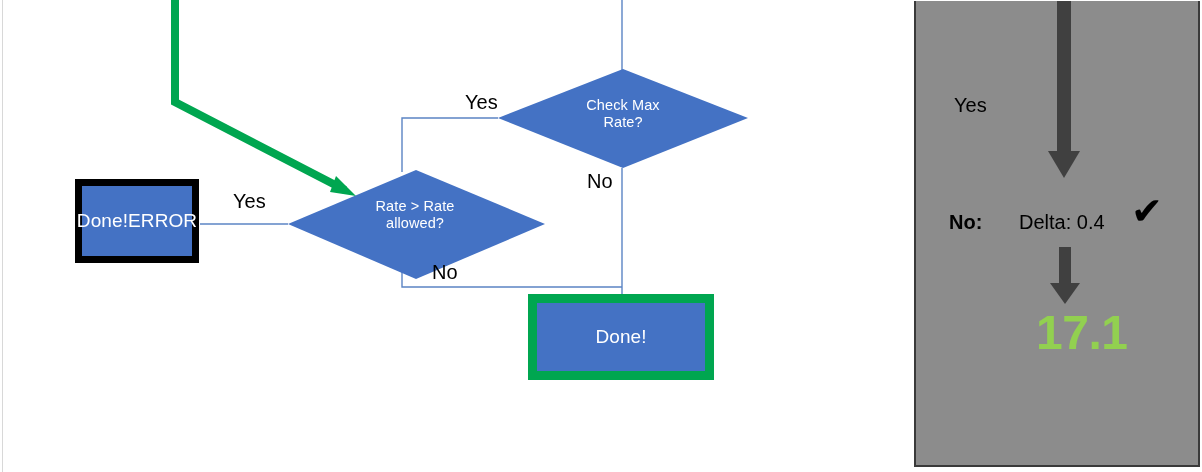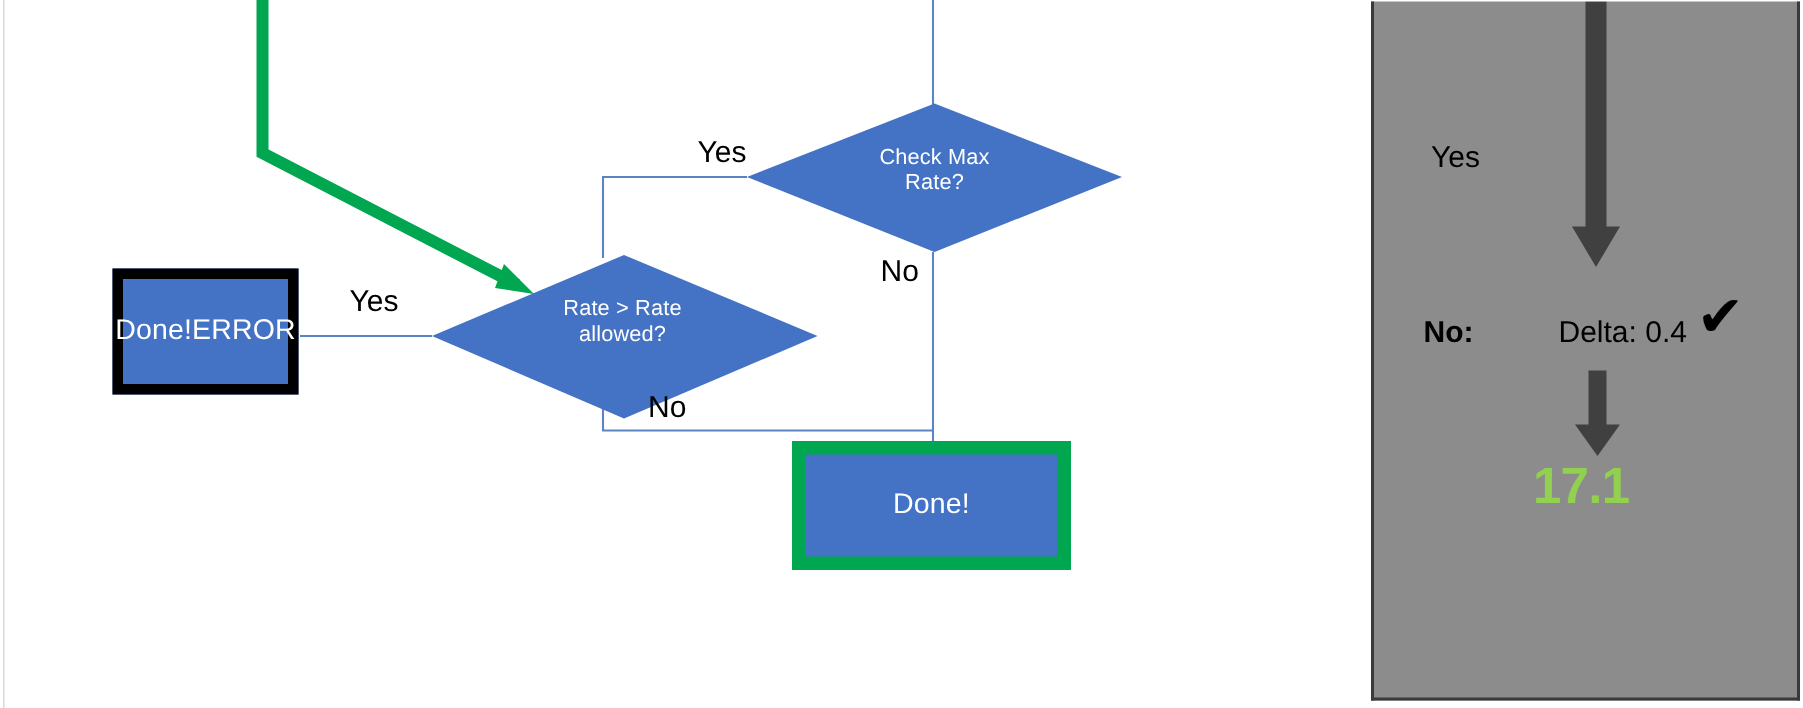--- a/index.html
+++ b/index.html
@@ -99,30 +99,30 @@
     width: 286px; height: 466px;
   }
   .panel-text {
     position: absolute;
     color: #000000;
     font-size: 20px;
     white-space: nowrap;
   }
   #panel-yes { left: 38px; top: 93px; }
   #panel-no { left: 33px; top: 210px; font-weight: bold; }
-  #panel-delta { left: 103px; top: 210px; margin-left: 20px; }
+  #panel-delta { left: 103px; top: 210px; }
   #panel-check {
     left: 215px; top: 191px;
     font-size: 38px;
     line-height: 1;
     font-family: "DejaVu Sans", sans-serif;
   }
   #panel-value {
-    left: 106px; top: 304px;
-    font-size: 34px;
+    left: 120px; top: 304px;
+    font-size: 48px;
     font-weight: bold;
     color: #92D050;
     letter-spacing: -.5px;
   }
 
   
   #canvas-left-rule {
     position: absolute;
     left: 2px; top: 0;
     width: 1px; height: 472px;

